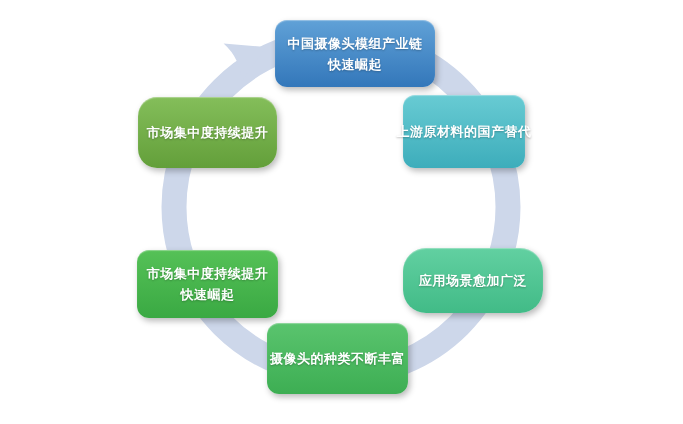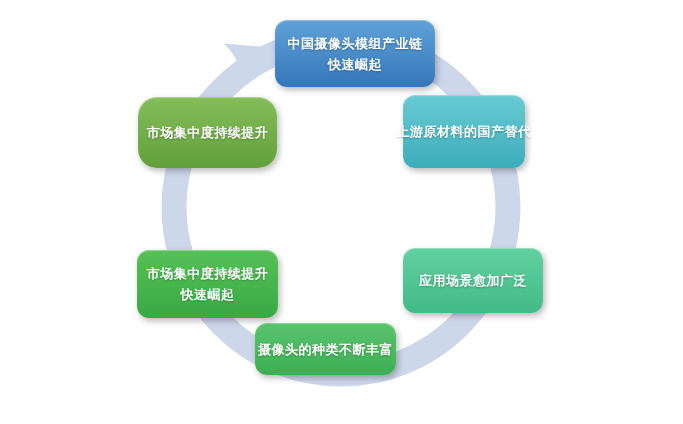--- a/index.html
+++ b/index.html
@@ -28,22 +28,22 @@
     font-weight: bold;
     font-size: 13px;
     line-height: 21px;
     white-space: nowrap;
     text-shadow: 0 1px 2px rgba(0,0,0,0.25);
     letter-spacing: 0.5px;
   }
   
   .n0 { left: 275px; top: 20px;  width: 160px; height: 67px; }
   .n1 { left: 403px; top: 95px;  width: 122px; height: 73px; }
-  .n2 { left: 403px; top: 248px; width: 140px; height: 65px; }
-  .n3 { left: 255px; top: 323px; width: 141px; height: 52px; }
+  .n2 { left: 403px; top: 248px; width: 140px; height: 65px; border-radius: 23px; }
+  .n3 { left: 267px; top: 323px; width: 141px; height: 71px; }
   .n4 { left: 137px; top: 250px; width: 141px; height: 68px; }
   .n5 { left: 138px; top: 97px;  width: 139px; height: 71px; }
 </style>
 </head>
 <body style="background: rgb(255, 255, 255);">
 
 <div id="stage">
 
   <svg id="ring-svg" width="683" height="424" viewBox="0 0 683 424">
     <circle cx="341" cy="207" r="167" fill="none" stroke-width="25" stroke="#cdd7ea"></circle>

